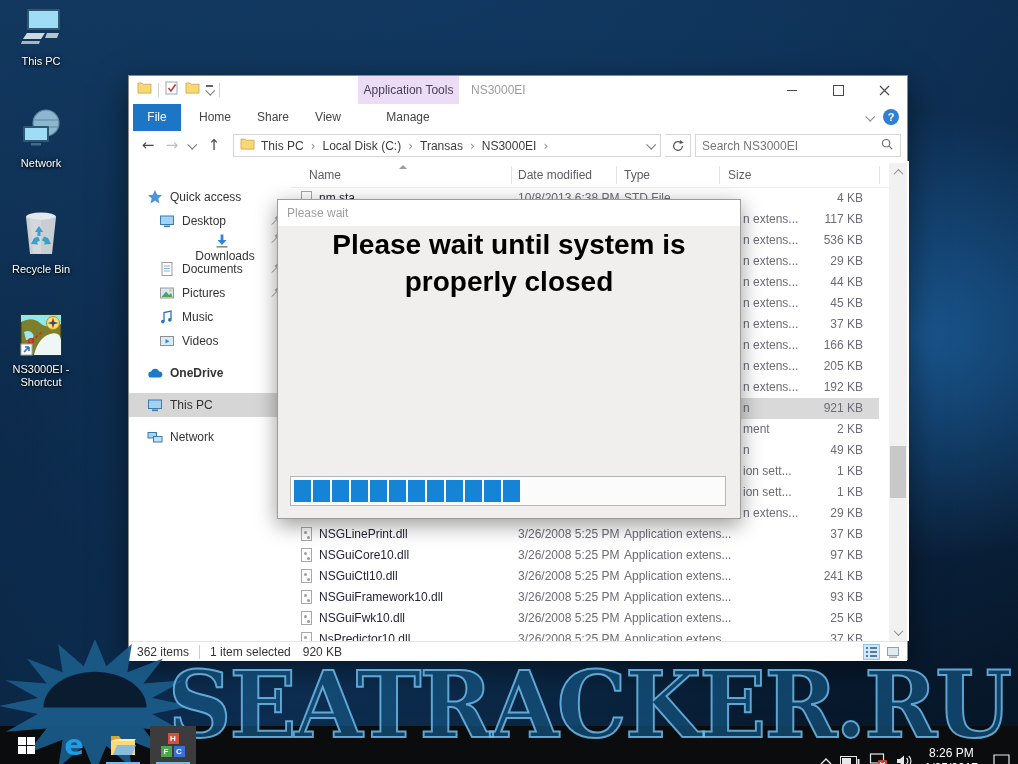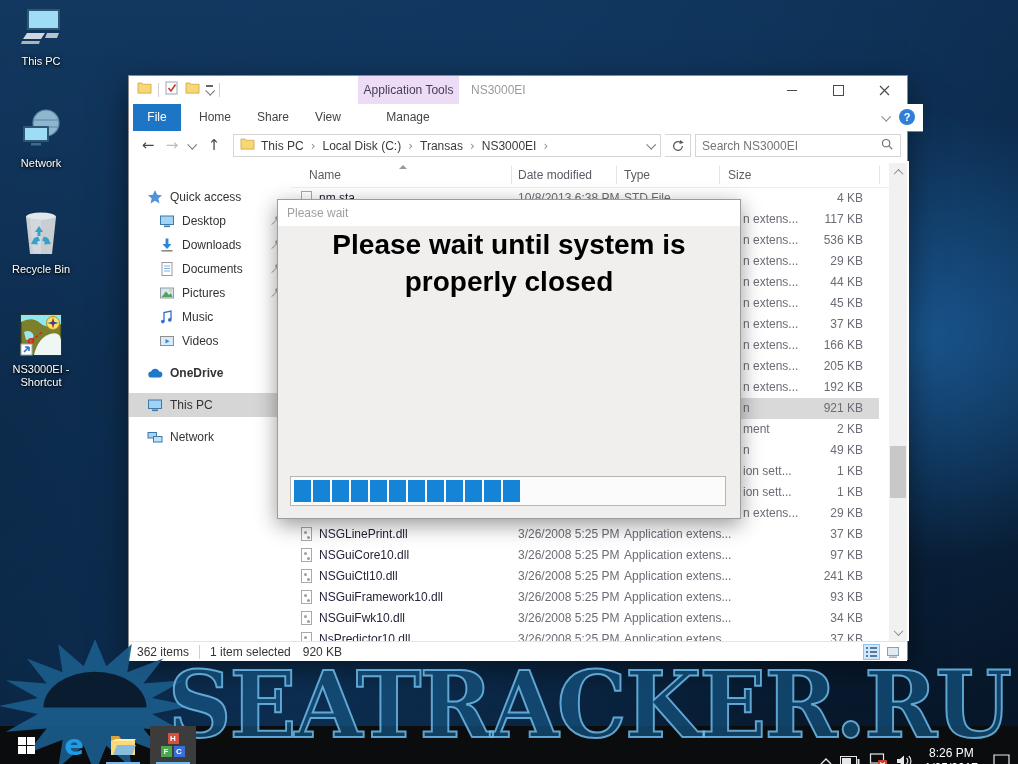--- a/index.html
+++ b/index.html
@@ -23,21 +23,21 @@
   .qat{position:absolute;left:8px;top:5px;display:flex;align-items:center;gap:6px;}
   .qsep{width:1px;height:14px;background:#d0d0d0;}
   .ctxtab{position:absolute;left:229px;top:0;width:101px;height:28px;background:#ecdcf5;
     font-size:12px;color:#474059;text-align:center;line-height:29px;}
   .wtitle{position:absolute;left:342px;top:0;height:28px;line-height:29px;font-size:12px;color:#9b9b9b;}
   .capbtns{position:absolute;right:0;top:0;display:flex;}
   .capbtn{width:46px;height:28px;display:flex;align-items:center;justify-content:center;}
   .minbar{width:10px;height:1px;background:#4a4a4a;}
   .maxbox{width:9px;height:9px;border:1px solid #4a4a4a;}
 
-  .ribbonrow{position:absolute;left:0;top:28px;width:100%;height:27px;background:#fff;border-bottom:1px solid #ec4899;padding-left:16px;}
+  .ribbonrow{position:absolute;left:0;top:28px;width:100%;height:27px;background:#fff;border-bottom:1px solid #ec4899;}
   .rtab{position:absolute;top:0;height:27px;line-height:27px;font-size:12px;color:#444;text-align:center;}
   .rtab.file{left:4px;width:48px;background:#1c76c5;color:#fff;}
   .ribright{position:absolute;right:8px;top:5px;display:flex;align-items:center;gap:10px;}
   .help{width:16px;height:16px;border-radius:50%;background:#2f7fd6;}
   .help::after{content:"?";display:block;color:#fff;font-size:11px;font-weight:bold;text-align:center;line-height:16px;}
 
   .addressrow{position:absolute;left:0;top:55px;width:100%;height:30px;background:#fff;border-bottom:1px solid #e4e4e8;}
   .navbtn{position:absolute;top:2px;height:24px;display:flex;align-items:center;justify-content:center;font-size:15px;}
   .addrbox{position:absolute;left:104px;top:3px;width:428px;height:23px;border:1px solid #d6d6d6;background:#fff;
     display:flex;align-items:center;box-sizing:border-box;padding:0 6px;}
@@ -264,21 +264,21 @@
         </span>
         <span>Desktop</span>
         <span class="npin">
           <svg viewBox="0 0 16 16">
             <rect x="8.6" y="1.6" width="5" height="5" rx="1" transform="rotate(45 11 4)" fill="#9b9b9b"></rect>
             <line x1="10.5" y1="6" x2="4.5" y2="12" stroke="#9b9b9b" stroke-width="1.4"></line>
             <line x1="3" y1="13.5" x2="6" y2="10.5" stroke="#9b9b9b" stroke-width="1"></line>
           </svg>
         </span>
       </div>
-      <div class="nitem" style="top: 72px; padding-left: 30px;">
+      <div class="nitem" style="top: 72px; padding-left: 30px; flex-direction: column;">
         <span class="nicon">
           <svg viewBox="0 0 16 16">
             <rect x="6.6" y="1.5" width="2.8" height="5.5" fill="#2f86d6"></rect>
             <polygon points="3.5,7 12.5,7 8,12" fill="#2f86d6"></polygon>
             <rect x="2.5" y="13" width="11" height="1.6" fill="#8a8a8a"></rect>
           </svg>
         </span>
         <span>Downloads</span>
         <span class="npin">
           <svg viewBox="0 0 16 16">
@@ -475,21 +475,21 @@
           <span class="fname">NSGuiFramework10.dll</span>
           <span class="fdate">3/26/2008 5:25 PM</span>
           <span class="ftype">Application extens...</span>
           <span class="fsize">93 KB</span>
         </div>
         <div class="frow" style="top: 447px;">
           <span class="fi dll"></span>
           <span class="fname">NSGuiFwk10.dll</span>
           <span class="fdate">3/26/2008 5:25 PM</span>
           <span class="ftype">Application extens...</span>
-          <span class="fsize">34 KB</span>
+          <span class="fsize">25 KB</span>
         </div>
         <div class="frow" style="top: 468px;">
           <span class="fi dll"></span>
           <span class="fname">NsPredictor10.dll</span>
           <span class="fdate">3/26/2008 5:25 PM</span>
           <span class="ftype">Application extens...</span>
           <span class="fsize">37 KB</span>
         </div>
       </div>
     <div class="vscroll">

